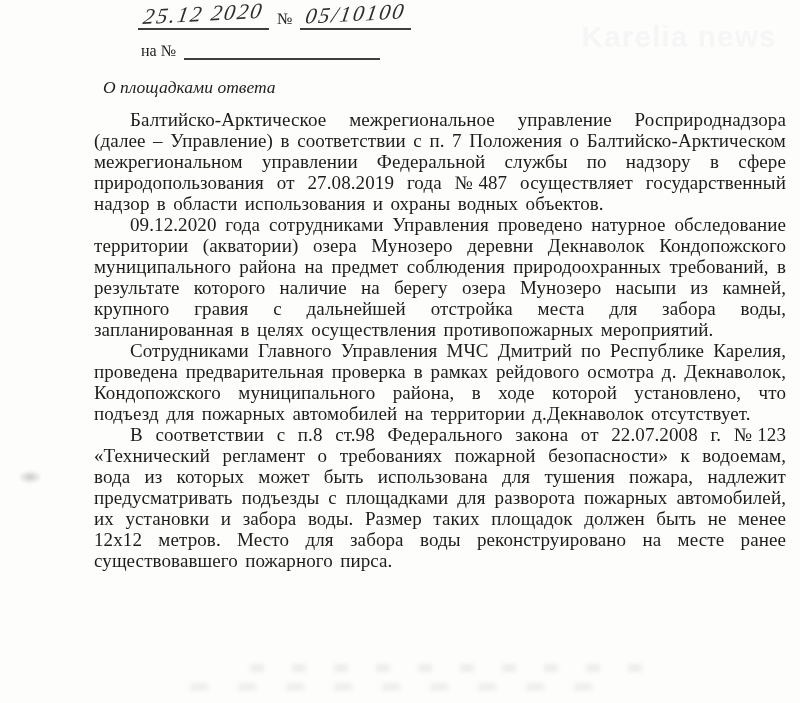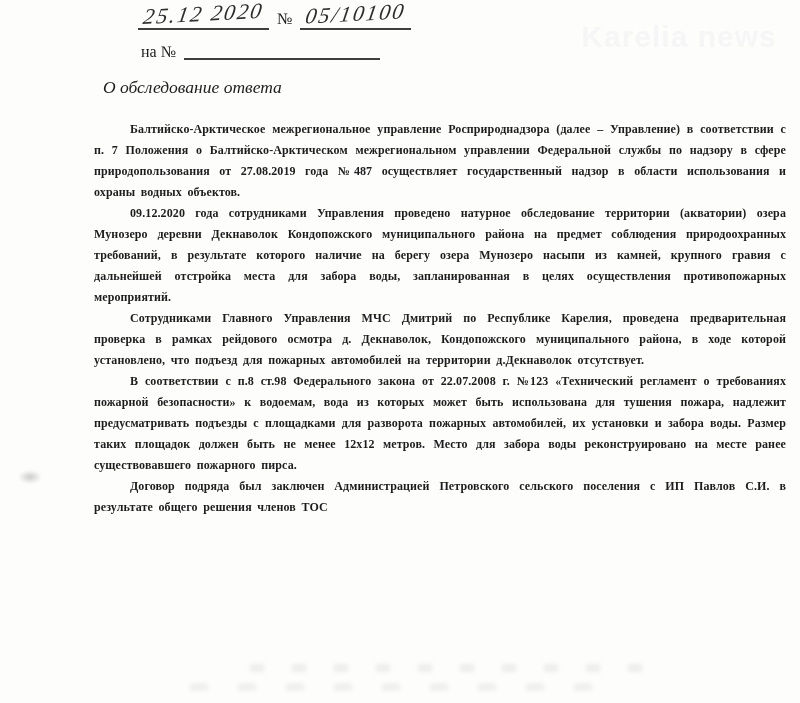--- a/index.html
+++ b/index.html
@@ -43,21 +43,21 @@
   }
   .date-line { min-width: 104px; }
   .num-line  { min-width: 92px; }
   .nosign { font-size: 16px; padding-bottom: 2px; color: #222; }
 
   
   .reply-row {
     margin-left: 47px;
     margin-top: 13px;
     display: flex;
-    align-items: center;
+    align-items: flex-end;
     height: 17px;
   }
   .reply-label { font-size: 16px; }
   .blank-line {
     display: inline-block;
     width: 196px; height: 14px;
     border-bottom: 2px solid #3f3f3f;
     margin-left: 8px;
   }
 
@@ -71,27 +71,26 @@
   }
 
   
   .salutation {
     margin-top: 18px;
     text-align: center;
     font-size: 19.5px;
     letter-spacing: 0.3px;
   }
   .body {
-    margin-top: 21px;
-    font-size: 12px;
+    margin-top: 11px;
+    font-size: 19px;
     line-height: 21px;
     text-align: justify;
     word-spacing: 2.5px;
     letter-spacing: 0.1px;
-    font-weight: bold;
   }
   .body p { margin: 0; text-indent: 36px; }
 
   
   .watermark {
     position: absolute;
     top: 12px; right: 16px;
     width: 210px; height: 50px;
     line-height: 50px;
     text-align: center;
@@ -135,29 +134,28 @@
       <span class="hand-line date-line"><span class="hand-text">25.12 2020</span></span>
       <span class="nosign">№</span>
       <span class="hand-line num-line"><span class="hand-text">05/10100</span></span>
     </div>
 
     <div class="reply-row">
       <span class="reply-label">на №</span>
       <span class="blank-line"></span>
     </div>
 
-    <div class="subject">О обследование ответа</div>
+    <div class="subject">О площадками ответа</div>
 
 
     <div class="body">
       <p>Балтийско-Арктическое межрегиональное управление Росприроднадзора (далее – Управление) в соответствии с п. 7 Положения о Балтийско-Арктическом межрегиональном управлении Федеральной службы по надзору в сфере природопользования от 27.08.2019 года №487 осуществляет государственный надзор в области использования и охраны водных объектов.</p>
       <p>09.12.2020 года сотрудниками Управления проведено натурное обследование территории (акватории) озера Мунозеро деревни Декнаволок Кондопожского муниципального района на предмет соблюдения природоохранных требований, в результате которого наличие на берегу озера Мунозеро насыпи из камней, крупного гравия с дальнейшей отстройка места для забора воды, запланированная в целях осуществления противопожарных мероприятий.</p>
       <p>Сотрудниками Главного Управления МЧС Дмитрий по Республике Карелия, проведена предварительная проверка в рамках рейдового осмотра д. Декнаволок, Кондопожского муниципального района, в ходе которой установлено, что подъезд для пожарных автомобилей на территории д.Декнаволок отсутствует.</p>
       <p>В соответствии с п.8 ст.98 Федерального закона от 22.07.2008 г. №123 «Технический регламент о требованиях пожарной безопасности» к водоемам, вода из которых может быть использована для тушения пожара, надлежит предусматривать подъезды с площадками для разворота пожарных автомобилей, их установки и забора воды. Размер таких площадок должен быть не менее 12х12 метров. Место для забора воды реконструировано на месте ранее существовавшего пожарного пирса.</p>
-      <p>Договор подряда был заключен Администрацией Петровского сельского поселения с ИП Павлов С.И. в результате общего решения членов ТОС</p>
     </div>
 
   </div>
 
   <div class="smudge"></div>
   <div class="bleed bleed-1"></div>
   <div class="bleed bleed-2"></div>
 
 </div>
 

